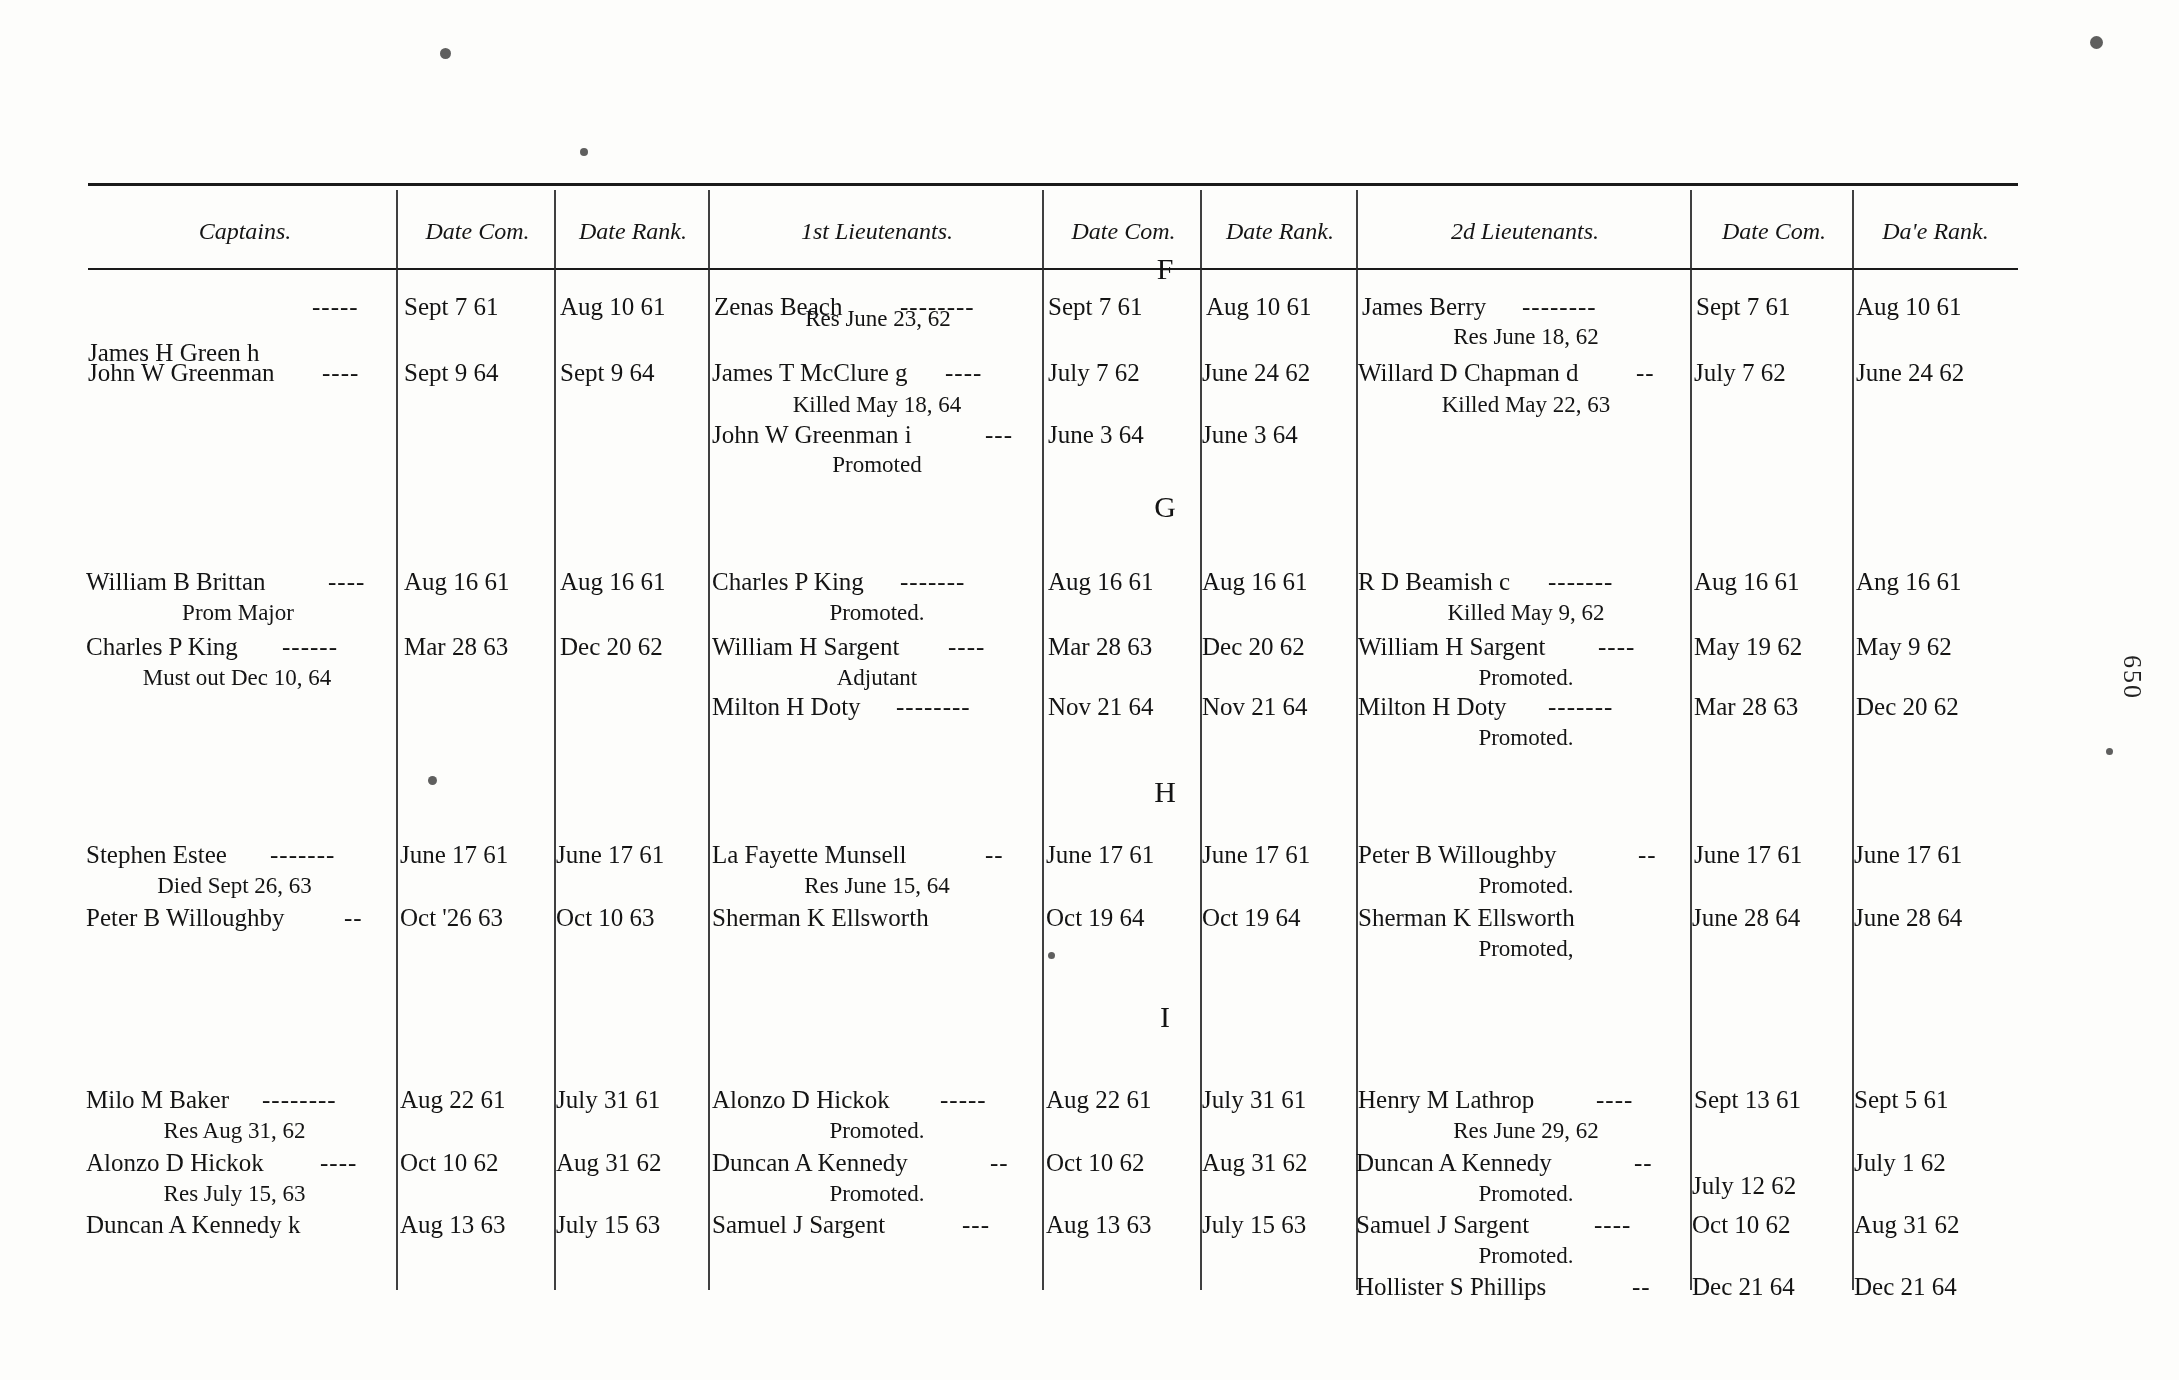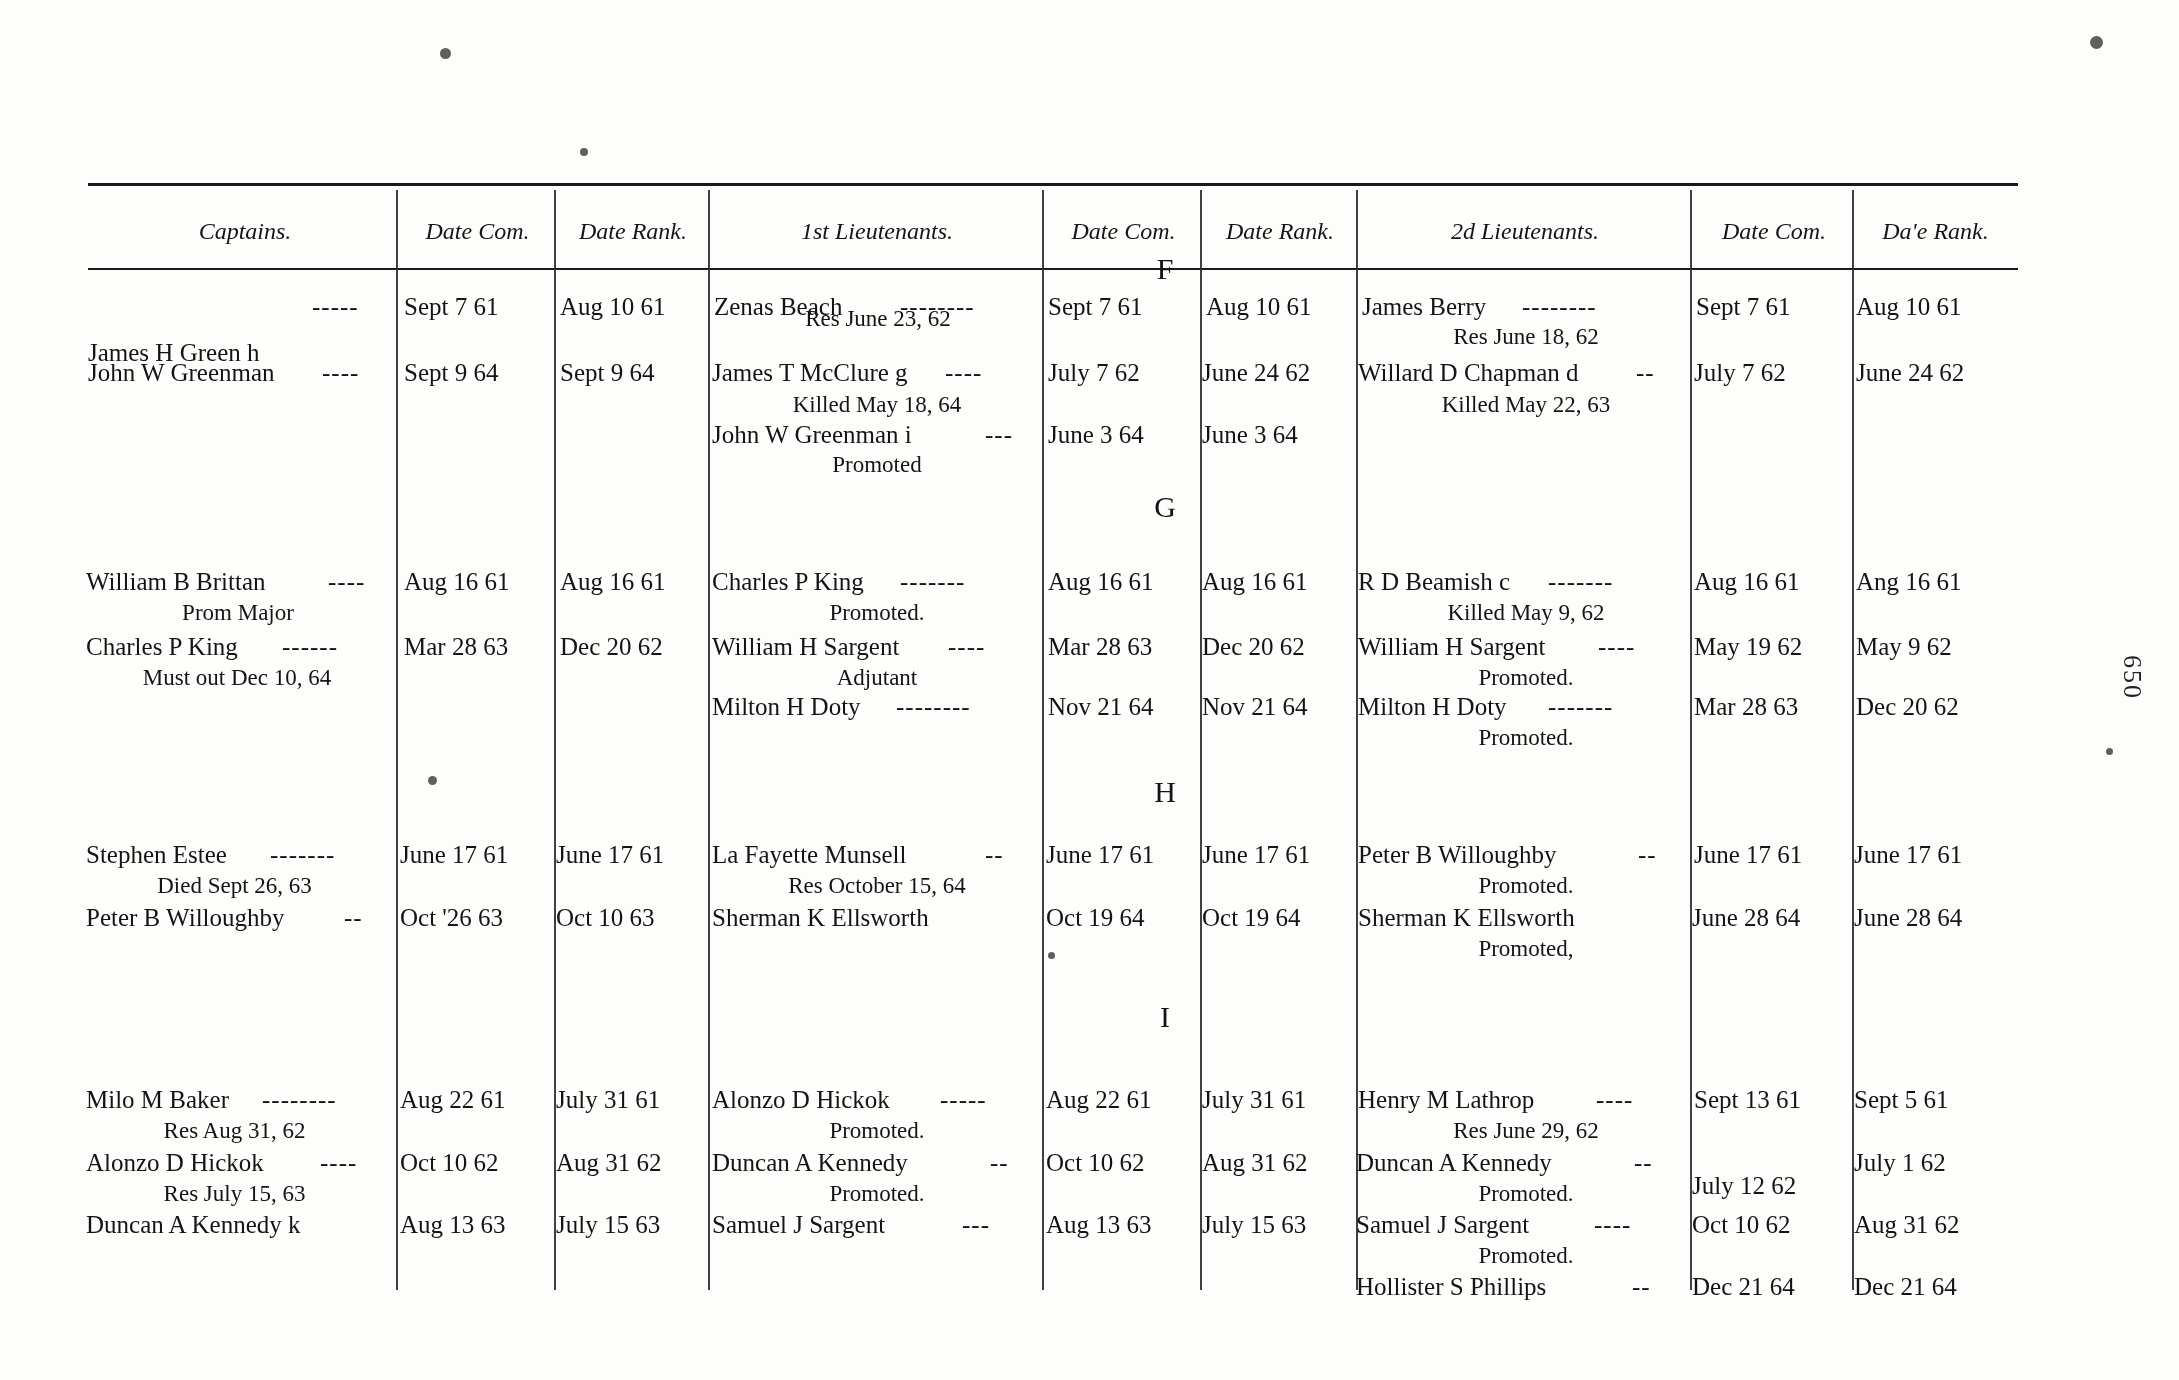--- a/index.html
+++ b/index.html
@@ -228,21 +228,21 @@
 
   <div class="coy-letter" style="left:1105px;top:775px;">H</div>
 
   <div class="cell" style="left:86px;top:840px;">Stephen Estee</div>
   <div class="cell dots" style="left:270px;top:840px;">-------</div>
   <div class="cell sub center" style="left:82px;top:871px;width:305px;">Died Sept 26, 63</div>
   <div class="cell" style="left:400px;top:840px;">June 17 61</div>
   <div class="cell" style="left:556px;top:840px;">June  17  61</div>
   <div class="cell" style="left:712px;top:840px;">La Fayette  Munsell</div>
   <div class="cell dots" style="left:985px;top:840px;">--</div>
-  <div class="cell sub center" style="left:712px;top:871px;width:330px;">Res October 15, 64</div>
+  <div class="cell sub center" style="left:712px;top:871px;width:330px;">Res June 15, 64</div>
   <div class="cell" style="left:1046px;top:840px;">June 17  61</div>
   <div class="cell" style="left:1202px;top:840px;">June 17 61</div>
   <div class="cell" style="left:1358px;top:840px;">Peter  B Willoughby</div>
   <div class="cell dots" style="left:1638px;top:840px;">--</div>
   <div class="cell sub center" style="left:1362px;top:871px;width:328px;">Promoted.</div>
   <div class="cell" style="left:1694px;top:840px;">June 17  61</div>
   <div class="cell" style="left:1854px;top:840px;">June 17  61</div>
 
   <div class="cell" style="left:86px;top:903px;">Peter B   Willoughby</div>
   <div class="cell dots" style="left:344px;top:903px;">--</div>

